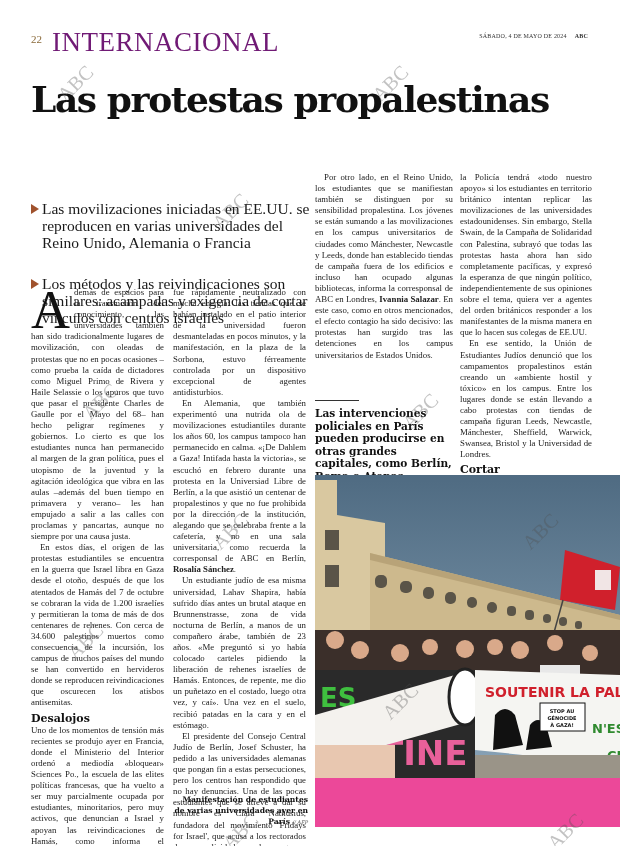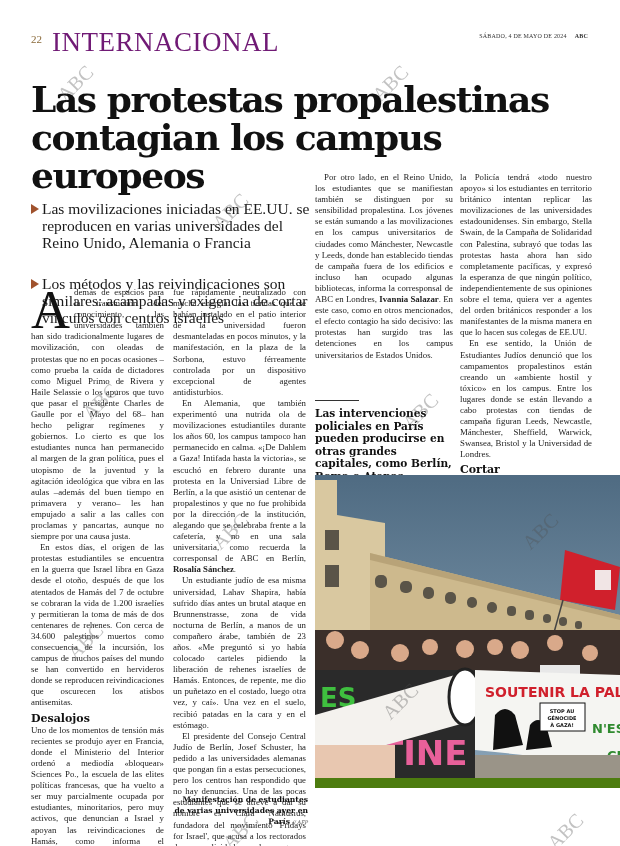--- a/index.html
+++ b/index.html
@@ -25,38 +25,37 @@
   .dropcap { float: left; font-family: "Liberation Serif", serif; font-size: 54px; line-height: 42px; padding: 2px 4px 0 0; color: #111; }
 
   #col1 { left: 31px; top: 287px; width: 133px; }
   #col2 { left: 173px; top: 287px; width: 133px; }
   #col3 { left: 315px; top: 172px; width: 138px; }
   #col4 { left: 460px; top: 172px; width: 132px; }
 
   .pullquote-rule { position: absolute; left: 315px; top: 400px; width: 44px; border-top: 1px solid #333; }
   .pullquote { position: absolute; left: 315px; top: 407px; width: 140px; font-family: "DejaVu Serif", serif; font-weight: bold; font-size: 10.6px; line-height: 12.5px; color: #111; }
 
-  .photo { position: absolute; left: 315px; top: 475px; width: 305px; height: 313px; overflow: hidden; background: #4d7c0f; }
+  .photo { position: absolute; left: 315px; top: 475px; width: 305px; height: 352px; overflow: hidden; background: #ec4899; }
   .caption { position: absolute; left: 173px; top: 794px; width: 135px; text-align: right; font-family: "DejaVu Serif", serif; font-weight: bold; font-size: 7.6px; line-height: 11px; color: #111; }
   .caption .credit { font-weight: normal; font-style: italic; font-size: 5px; color: #555; }
 
   .watermark { position: absolute; font-family: "Liberation Serif", serif; font-size: 20px; color: rgba(80,80,80,0.35); transform: rotate(-45deg); pointer-events: none; }
 </style>
 </head>
 <body>
 
 <div class="page-number">22</div>
 <div class="section-title">INTERNACIONAL</div>
 <div class="dateline">
   <span>SÁBADO, 4 DE MAYO DE 2024</span><span class="brand">ABC</span>
 </div>
 
 <h1 class="headline">
   <span>Las protestas propalestinas</span><br>
-  <span>contagian los campus europeos</span>
 </h1>
 
 <div class="subheads">
   <div class="subhead">
     <span class="tri"></span>
     <span>Las movilizaciones iniciadas en EE.UU. se reproducen en varias universidades del Reino Unido, Alemania o Francia</span>
   </div>
   <div class="subhead">
     <span class="tri"></span>
     <span>Los métodos y las reivindicaciones son similares: acampadas y exigencia de cortar vínculos con centros israelíes</span>

